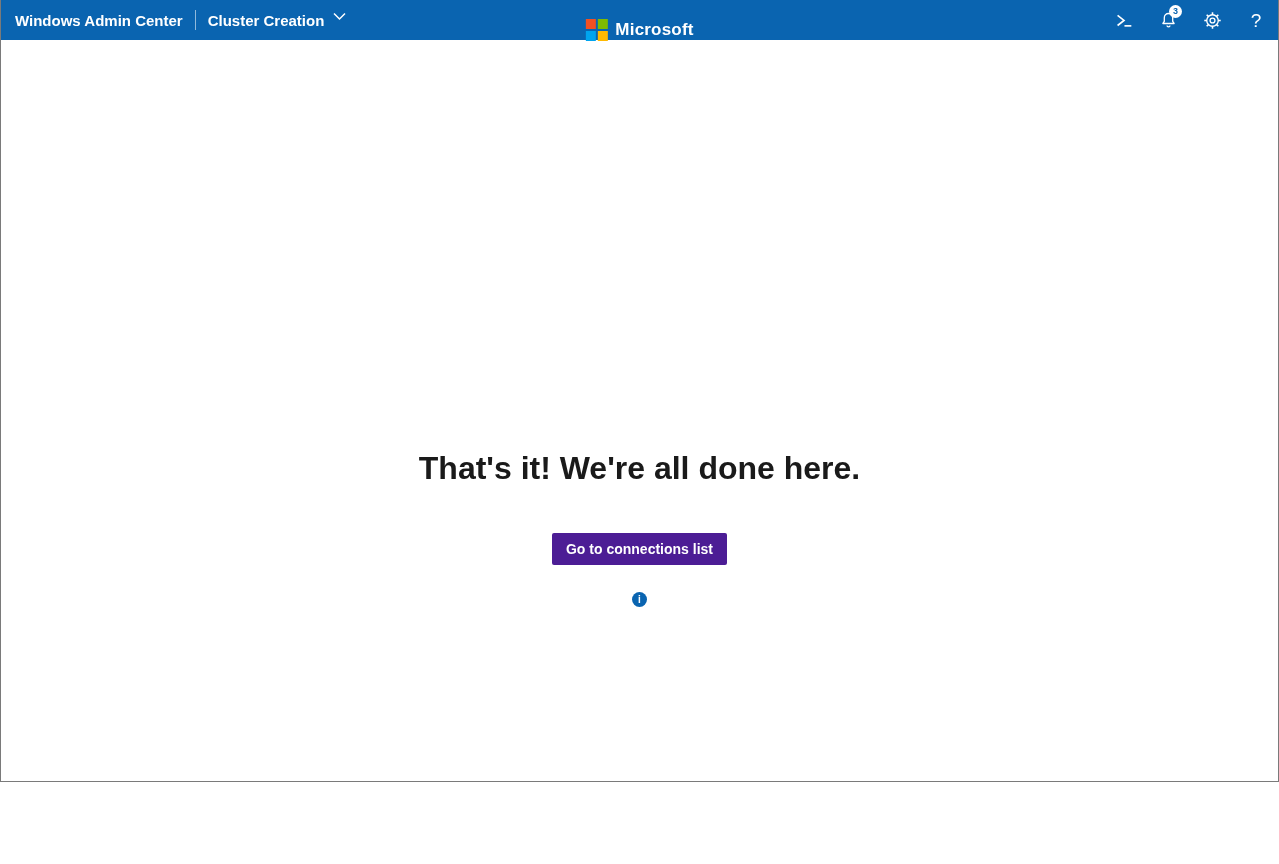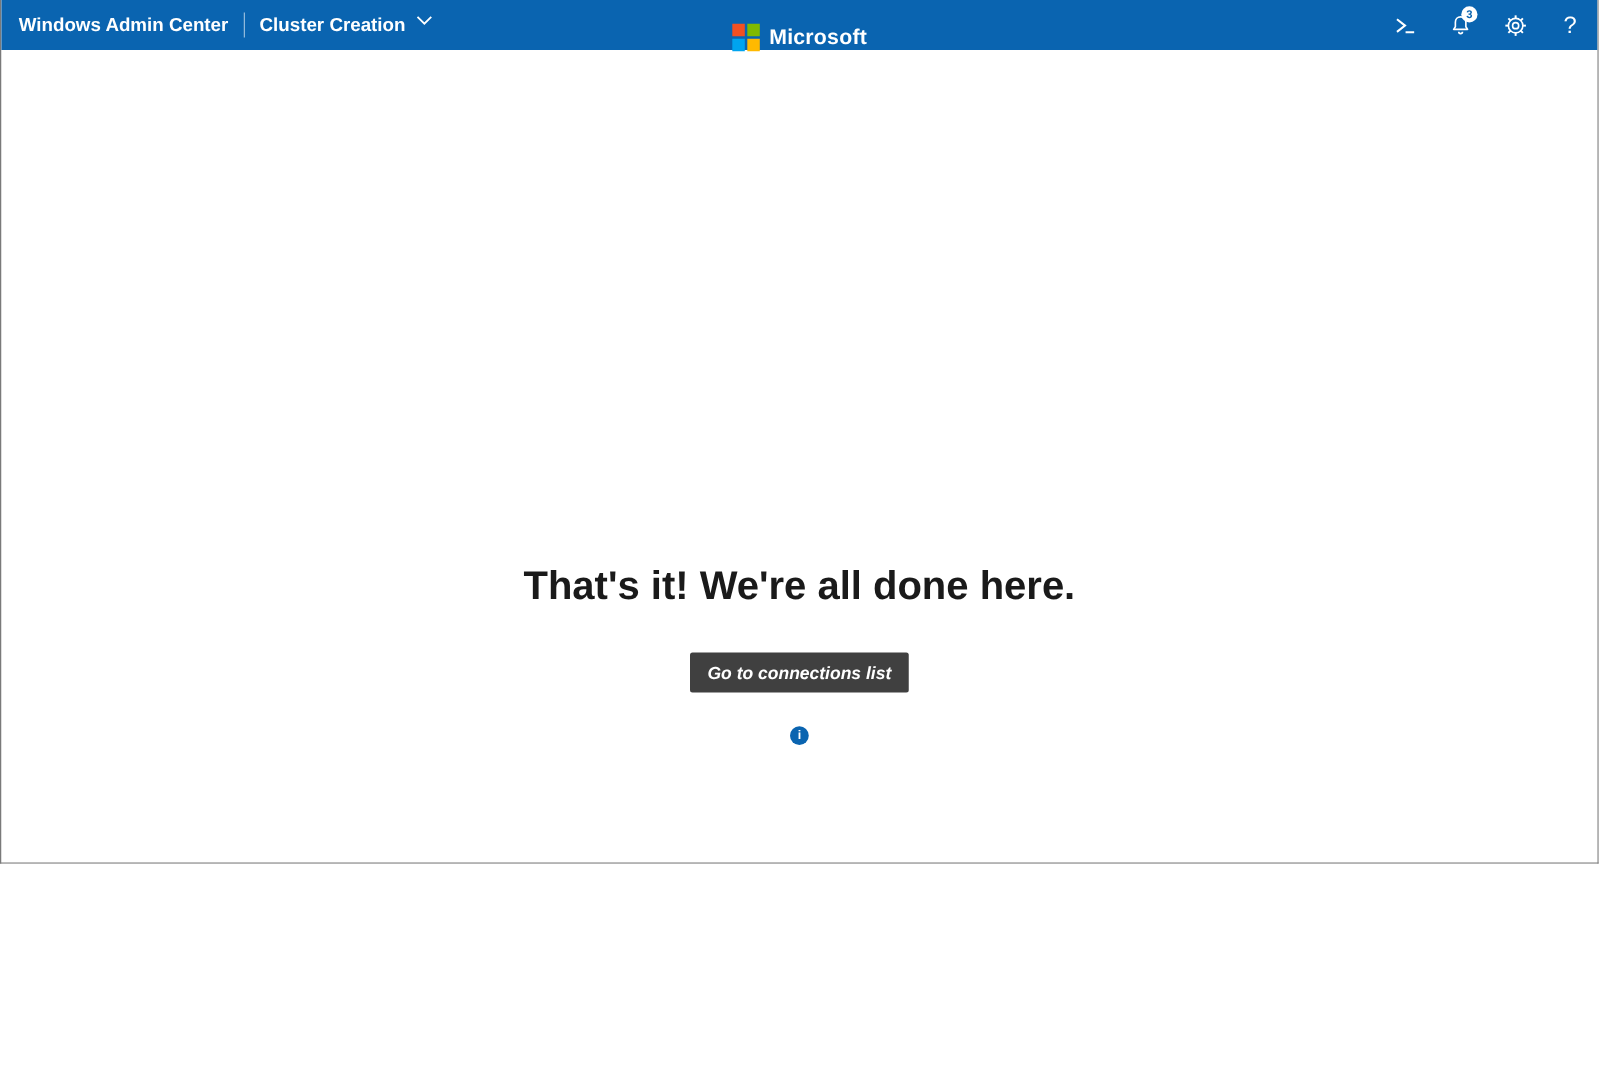--- a/index.html
+++ b/index.html
@@ -4,21 +4,21 @@
 <style>
   html, body {
     margin: 0;
     padding: 0;
     background: #ffffff;
     font-family: "Liberation Sans", sans-serif;
   }
   .window {
     box-sizing: border-box;
     width: 1279px;
-    height: 691px;
+    height: 782px;
     border: 1px solid #7a7a7a;
     border-top: none;
     background: #ffffff;
     overflow: hidden;
   }
   
   .topbar {
     height: 40px;
     background: #0a64b0;
     color: #ffffff;
@@ -125,32 +125,31 @@
   }
   .page-heading {
     margin: 16px;
     padding-top: 391px;
     font-size: 32px;
     line-height: 42px;
     font-weight: 700;
     color: #1a1a1a;
   }
   .primary-btn {
-    margin-top: 17px;
+    margin-top: 28px;
     height: 32px;
     padding: 0 14px;
-    background: #404040;
+    background: #4c1d95;
     color: #ffffff;
     border: none;
     border-radius: 2px;
     font-family: inherit;
     font-size: 14px;
     font-weight: 700;
     cursor: pointer;
-    font-style: italic;
   }
   .info-row {
     margin-top: 27px;
     display: flex;
     align-items: center;
     justify-content: center;
     gap: 8px;
     font-size: 14px;
     color: #323130;
   }

